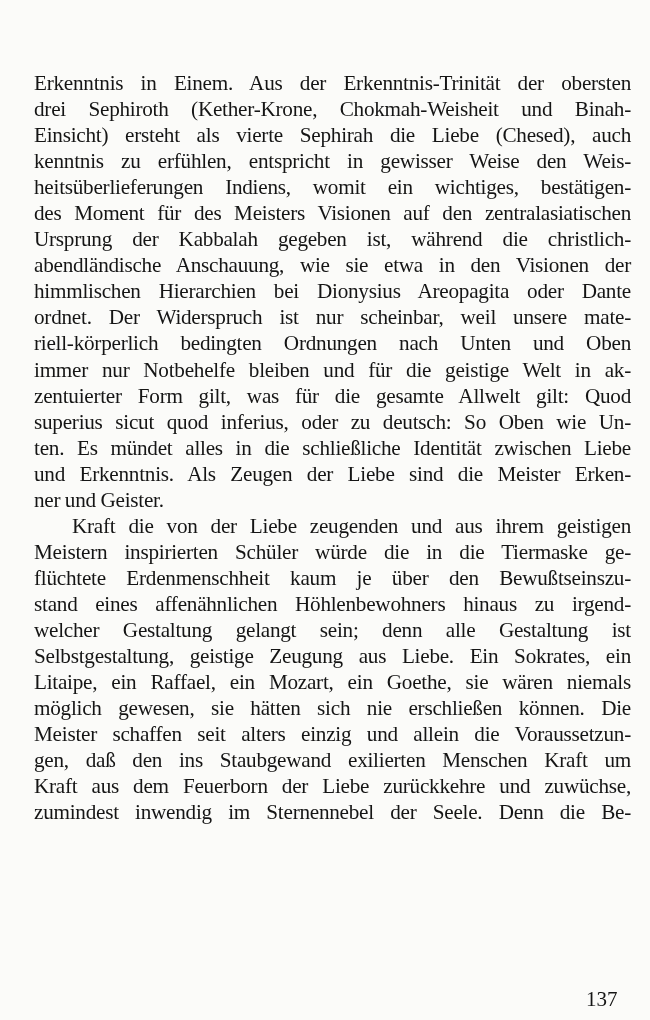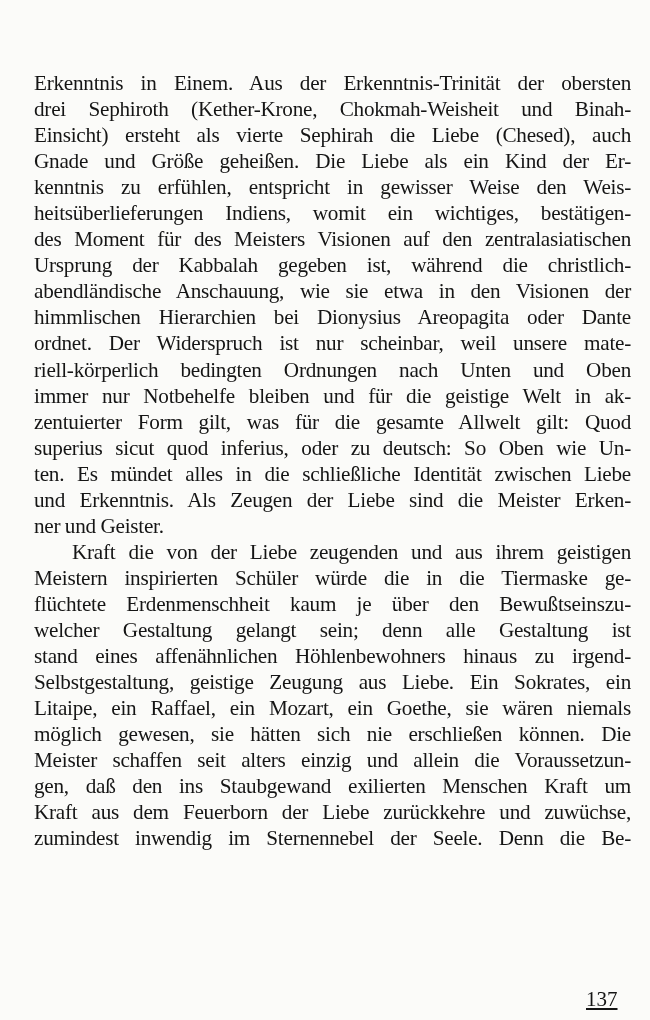--- a/index.html
+++ b/index.html
@@ -46,56 +46,54 @@
   .line.indent {
     padding-left: 38px;
   }
   .page-number {
     position: absolute;
     left: 586px;
     top: 988px;
     font-size: 21px;
     line-height: 22px;
     color: #151515;
-    text-decoration: underline;
   }
 </style>
 </head>
 <body>
 
 <div class="page">
   <div class="text-block">
 
     <div class="paragraph">
       <span class="line">Erkenntnis in Einem. Aus der Erkenntnis-Trinität der obersten</span>
       <span class="line">drei Sephiroth (Kether-Krone, Chokmah-Weisheit und Binah-</span>
       <span class="line">Einsicht) ersteht als vierte Sephirah die Liebe (Chesed), auch</span>
-      <span class="line">Gnade und Größe geheißen. Die Liebe als ein Kind der Er-</span>
       <span class="line">kenntnis zu erfühlen, entspricht in gewisser Weise den Weis-</span>
       <span class="line">heitsüberlieferungen Indiens, womit ein wichtiges, bestätigen-</span>
       <span class="line">des Moment für des Meisters Visionen auf den zentralasiatischen</span>
       <span class="line">Ursprung der Kabbalah gegeben ist, während die christlich-</span>
       <span class="line">abendländische Anschauung, wie sie etwa in den Visionen der</span>
       <span class="line">himmlischen Hierarchien bei Dionysius Areopagita oder Dante</span>
       <span class="line">ordnet. Der Widerspruch ist nur scheinbar, weil unsere mate-</span>
       <span class="line">riell-körperlich bedingten Ordnungen nach Unten und Oben</span>
       <span class="line">immer nur Notbehelfe bleiben und für die geistige Welt in ak-</span>
       <span class="line">zentuierter Form gilt, was für die gesamte Allwelt gilt: Quod</span>
       <span class="line">superius sicut quod inferius, oder zu deutsch: So Oben wie Un-</span>
       <span class="line">ten. Es mündet alles in die schließliche Identität zwischen Liebe</span>
       <span class="line">und Erkenntnis. Als Zeugen der Liebe sind die Meister Erken-</span>
       <span class="line last">ner und Geister.</span>
     </div>
 
     <div class="paragraph">
       <span class="line indent">Kraft die von der Liebe zeugenden und aus ihrem geistigen</span>
       <span class="line">Meistern inspirierten Schüler würde die in die Tiermaske ge-</span>
       <span class="line">flüchtete Erdenmenschheit kaum je über den Bewußtseinszu-</span>
+      <span class="line">stand eines affenähnlichen Höhlenbewohners hinaus zu irgend-</span>
       <span class="line">welcher Gestaltung gelangt sein; denn alle Gestaltung ist</span>
-      <span class="line">stand eines affenähnlichen Höhlenbewohners hinaus zu irgend-</span>
       <span class="line">Selbstgestaltung, geistige Zeugung aus Liebe. Ein Sokrates, ein</span>
       <span class="line">Litaipe, ein Raffael, ein Mozart, ein Goethe, sie wären niemals</span>
       <span class="line">möglich gewesen, sie hätten sich nie erschließen können. Die</span>
       <span class="line">Meister schaffen seit alters einzig und allein die Voraussetzun-</span>
       <span class="line">gen, daß den ins Staubgewand exilierten Menschen Kraft um</span>
       <span class="line">Kraft aus dem Feuerborn der Liebe zurückkehre und zuwüchse,</span>
       <span class="line">zumindest inwendig im Sternennebel der Seele. Denn die Be-</span>
     </div>
   </div>
 

